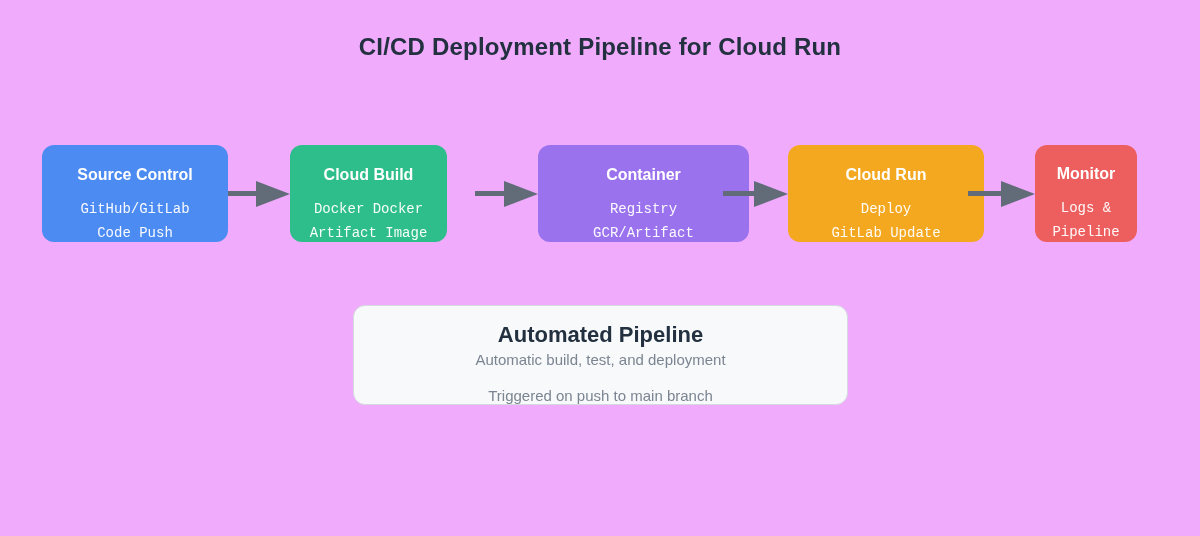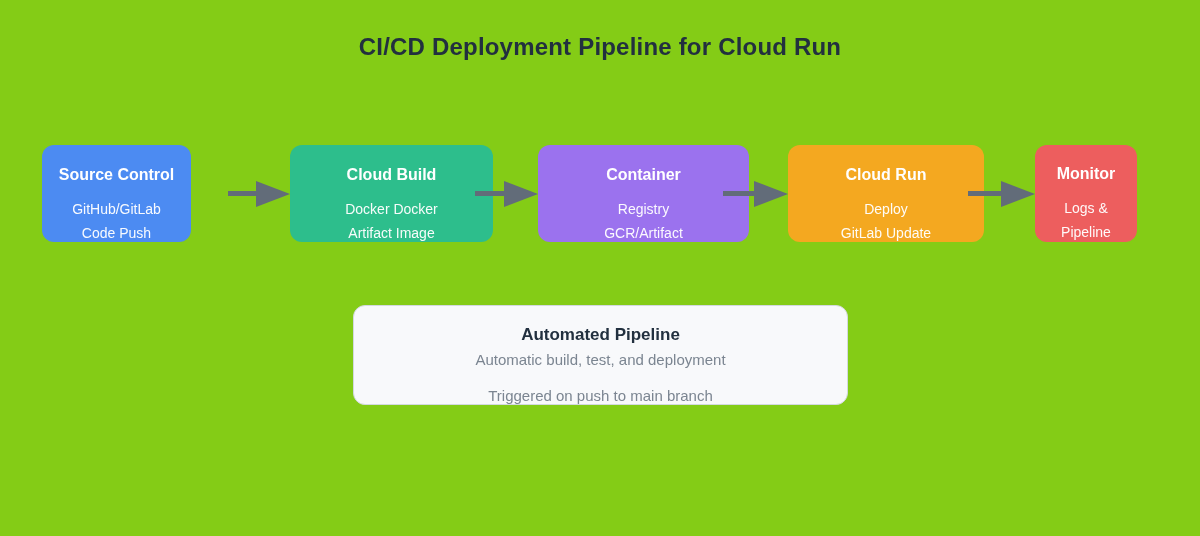--- a/index.html
+++ b/index.html
@@ -5,21 +5,21 @@
   html, body {
     margin: 0;
     padding: 0;
     background: #ffffff;
     font-family: "Liberation Sans", "DejaVu Sans", sans-serif;
   }
   .canvas {
     position: relative;
     width: 1200px;
     height: 536px;
-    background: #84cc16;
+    background: #f0abfc;
     overflow: hidden;
   }
   .diagram-title {
     position: absolute;
     top: 33px;
     left: 0;
     width: 1200px;
     margin: 0;
     text-align: center;
     font-size: 24px;
@@ -44,20 +44,21 @@
   .stage-title {
     font-size: 16px;
     line-height: 20px;
     font-weight: 700;
     color: #ffffff;
   }
   .stage-line {
     font-size: 14px;
     line-height: 24px;
     color: rgba(255,255,255,0.96);
+    font-family: Liberation Mono, monospace;
   }
   .stage-line.first {
     margin-top: 12px;
   }
   .flow-arrow {
     position: absolute;
     top: 181px;
     height: 26px;
   }
   .flow-arrow .shaft {
@@ -85,21 +86,21 @@
     width: 495px;
     height: 100px;
     box-sizing: border-box;
     background: #f8f9fb;
     border: 1.5px solid #d3d9df;
     border-radius: 12px;
     text-align: center;
     padding-top: 17px;
   }
   .info-title {
-    font-size: 17px;
+    font-size: 22px;
     line-height: 24px;
     font-weight: 700;
     color: #22303f;
     margin: 0;
   }
   .info-line {
     font-size: 15px;
     line-height: 25px;
     color: #7b8591;
   }
@@ -107,32 +108,32 @@
     margin-top: 11px;
   }
 </style>
 </head>
 <body>
 
 <div class="canvas">
 
   <h1 class="diagram-title">CI/CD Deployment Pipeline for Cloud Run</h1>
 
-  <div class="stage" style="left: 42px; width: 149px; background: rgb(76, 139, 242);">
+  <div class="stage" style="left: 42px; width: 186px; background: rgb(76, 139, 242);">
     <div class="stage-title">Source Control</div>
     <div class="stage-line first">GitHub/GitLab</div>
     <div class="stage-line">Code Push</div>
   </div>
 
   <div class="flow-arrow" style="left:228px; width:62px;">
     <div class="shaft"></div>
     <div class="head"></div>
   </div>
 
-  <div class="stage" style="left: 290px; width: 203px; background: rgb(45, 190, 140);">
+  <div class="stage" style="left: 290px; width: 157px; background: rgb(45, 190, 140);">
     <div class="stage-title">Cloud Build</div>
     <div class="stage-line first">Docker Docker</div>
     <div class="stage-line">Artifact Image</div>
   </div>
 
   <div class="flow-arrow" style="left:475px; width:63px;">
     <div class="shaft"></div>
     <div class="head"></div>
   </div>
 

